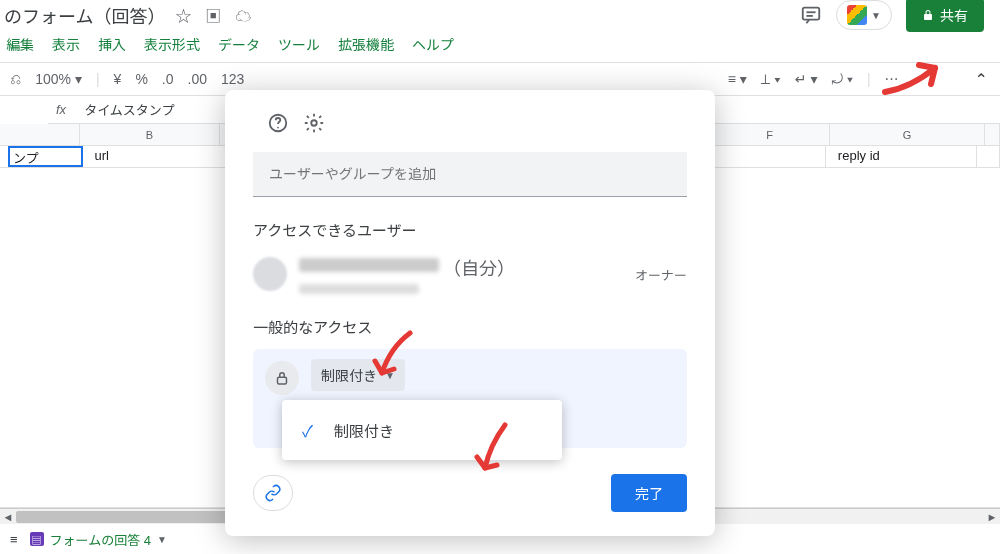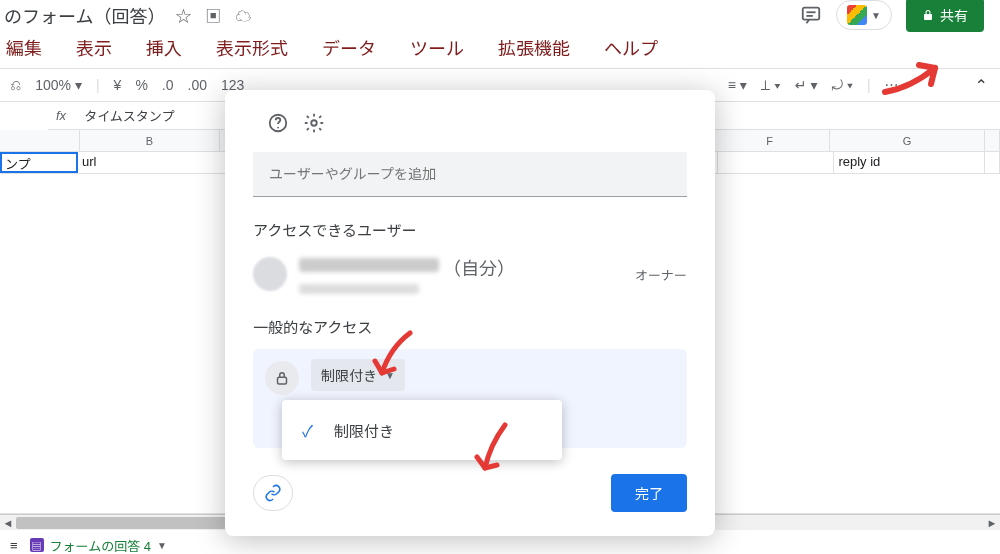--- a/index.html
+++ b/index.html
@@ -12,40 +12,40 @@
   .title-icons span { font-size: 16px; }
   .title-right { margin-left: auto; display: flex; align-items: center; gap: 14px; }
   .comment-ic { width: 22px; height: 22px; color: #5f6368; }
   .meet-btn { background: #fff; border: 1px solid #dadce0; border-radius: 20px; padding: 4px 10px; display: flex; align-items: center; gap: 4px; }
   .meet-logo { width: 20px; height: 20px; border-radius: 3px; background: linear-gradient(135deg,#ea4335 25%,#fbbc04 25% 50%,#34a853 50% 75%,#4285f4 75%); }
   .meet-arrow { font-size: 10px; color:#5f6368; }
   .share-btn { background: #188038; color: #fff; border-radius: 4px; padding: 7px 16px; font-size: 14px; display: flex; align-items: center; gap: 6px; cursor: pointer; }
   .lock-ic { width: 12px; height: 12px; fill: #fff; }
 
   
-  .menu-bar { display: flex; gap: 22px; padding: 4px 0 6px 0; font-size: 18px; color:#7f1d1d; }
+  .menu-bar { display: flex; gap: 6px; padding: 4px 0 6px 0; font-size: 14px; color:#15803d; }
   .menu-bar span { padding: 2px 6px; cursor: pointer; }
 
   
   .toolbar { display: flex; align-items: center; gap: 6px; padding: 4px 6px; border-top: 1px solid #e0e0e0; border-bottom: 1px solid #e0e0e0; color:#5f6368; font-size: 14px; }
   .toolbar .tb { padding: 2px 4px; }
   .toolbar .sep { flex: 1; }
   .toolbar .chev-up { font-size: 16px; color:#3c4043; margin-right: 6px; }
 
   
   .formula-bar { display: flex; align-items: center; padding: 4px 8px; border-bottom: 1px solid #e0e0e0; font-size: 13px; color:#3c4043;margin-left:48px; }
   .fx { font-style: italic; color:#5f6368; margin-right: 18px; }
 
   
   .grid { position: relative; }
   .col-headers { display: flex; height: 22px; background:#f8f9fa; border-bottom:1px solid #e0e0e0; font-size: 11px; color:#5f6368; }
   .rowhdr-space { width: 0px; }
   .colh { border-right: 1px solid #e0e0e0; display:flex; align-items:center; justify-content:center; }
   .row1 { display:flex; height:22px; border-bottom:1px solid #e0e0e0; font-size:13px; color:#202124; }
-  .cell { border-right:1px solid #e0e0e0; padding: 2px 4px; overflow:hidden; white-space:nowrap; }
+  .cell { border-right:1px solid #e0e0e0; padding: 2px 4px; overflow:hidden; white-space:nowrap;margin-left:8px; }
   .row-empty { height: 340px; border-bottom:1px solid #e0e0e0; }
   .cell-a1 { border: 2px solid #1a73e8; padding: 0 3px; }
 
   .hscroll { display:flex; align-items:center; height: 16px; background:#f1f1f1; border-top:1px solid #ccc; }
   .hscroll .track { flex:1; height:100%; position:relative; }
   .hscroll .thumb { position:absolute; left:0; top:2px; width:470px; height:12px; background:#c1c1c1; border-radius:2px; }
   .hscroll .arrow { width:16px; text-align:center; color:#5f6368; font-size:11px; }
 
   .sheet-tabs { display:flex; align-items:center; gap:12px; height:30px; padding: 0 10px; font-size:13px; color:#3c4043; }
   .sheet-tab { display:flex; align-items:center; gap:6px; color:#188038; }

